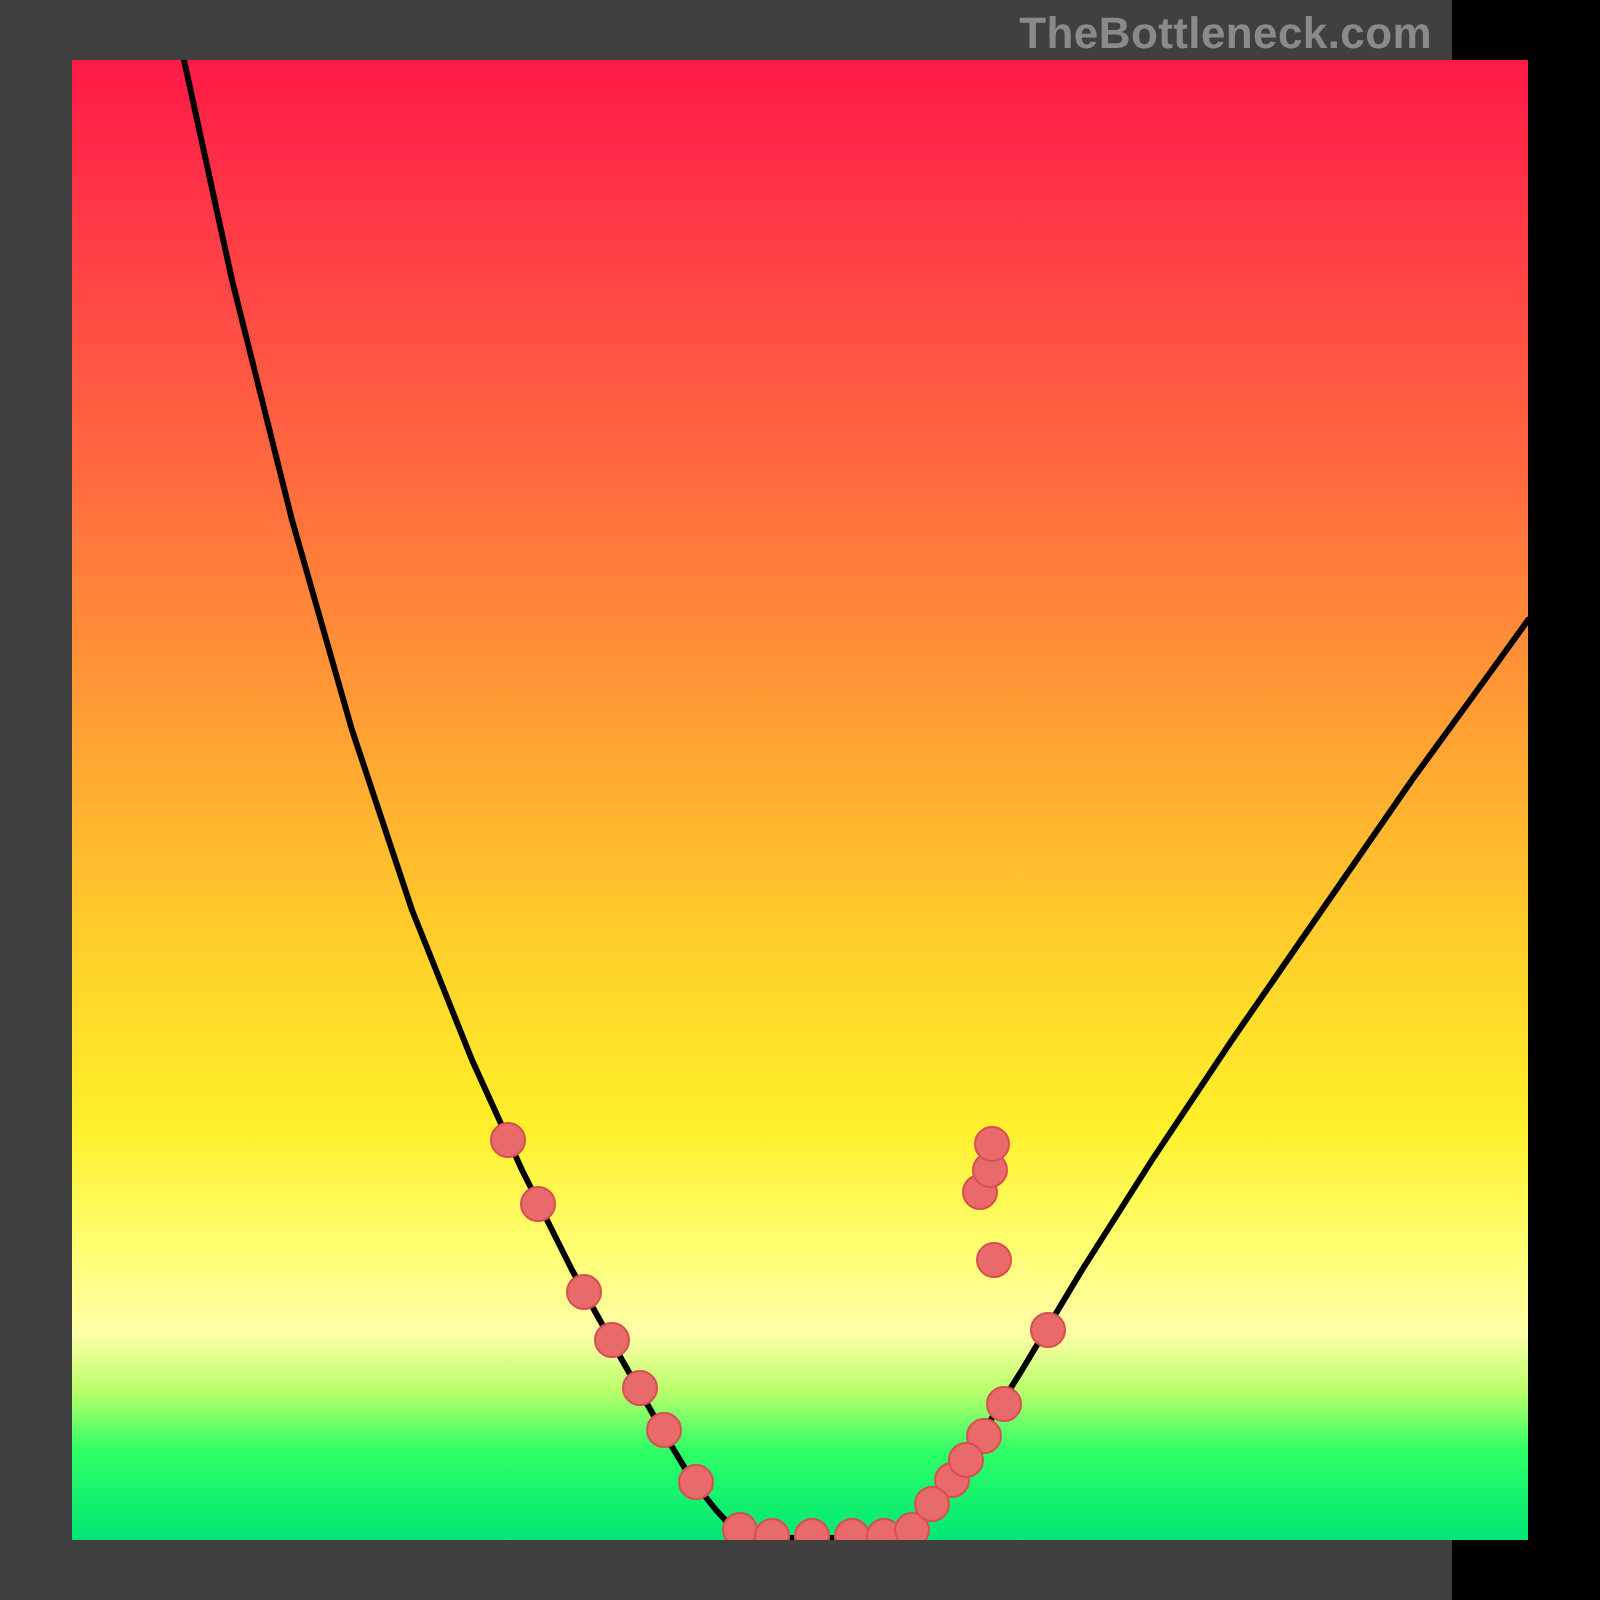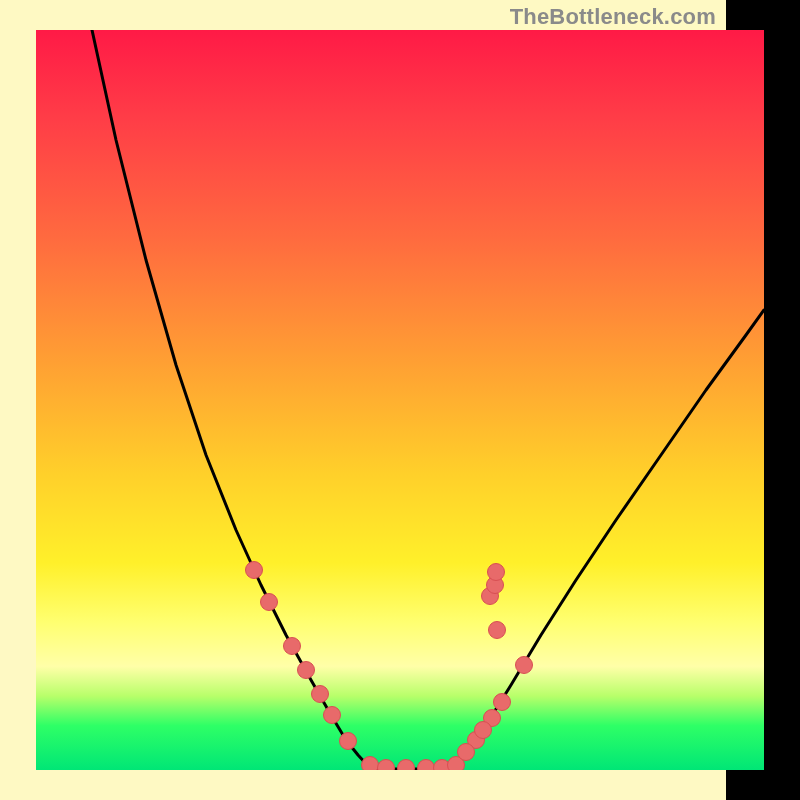--- a/index.html
+++ b/index.html
@@ -7,21 +7,21 @@
     padding: 0;
     width: 800px;
     height: 800px;
     background: #000000;
     overflow: hidden;
   }
   .stage {
     position: relative;
     width: 726px;
     height: 800px;
-    background: #fef9c3;
+    background: #404040;
   }
   .plot-area {
     position: absolute;
     left: 36px;
     top: 30px;
     width: 728px;
     height: 740px;
     
     background: linear-gradient(
       to bottom,

